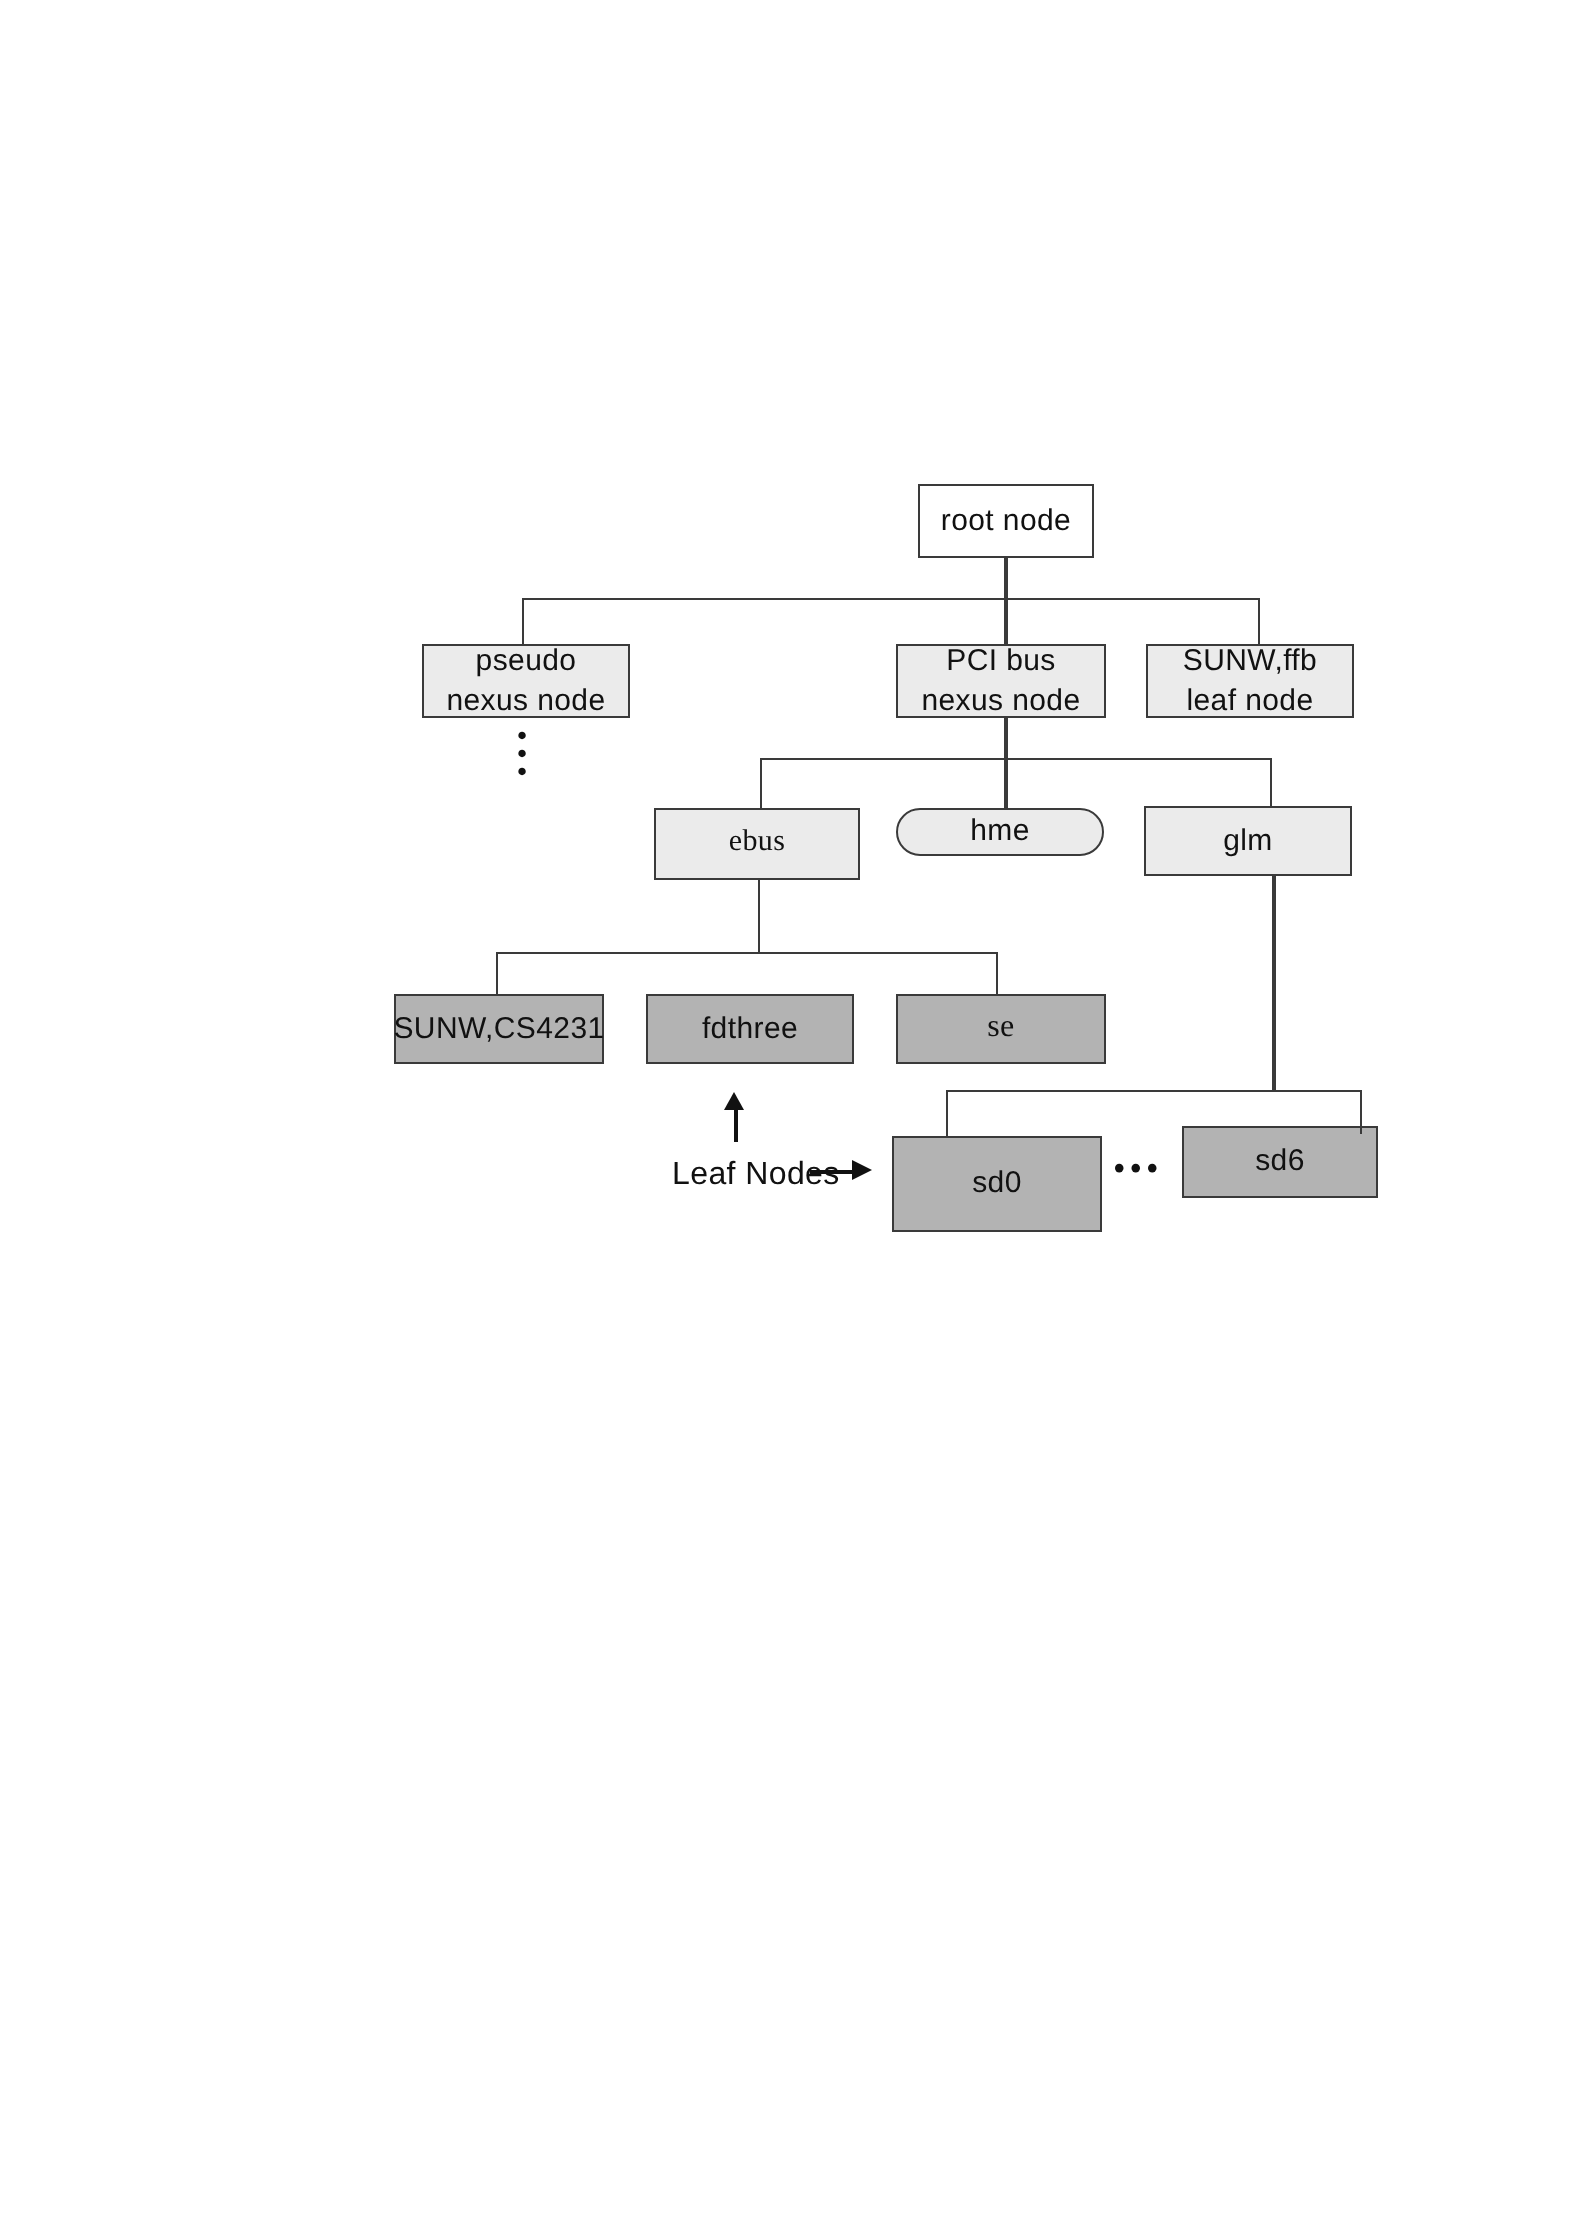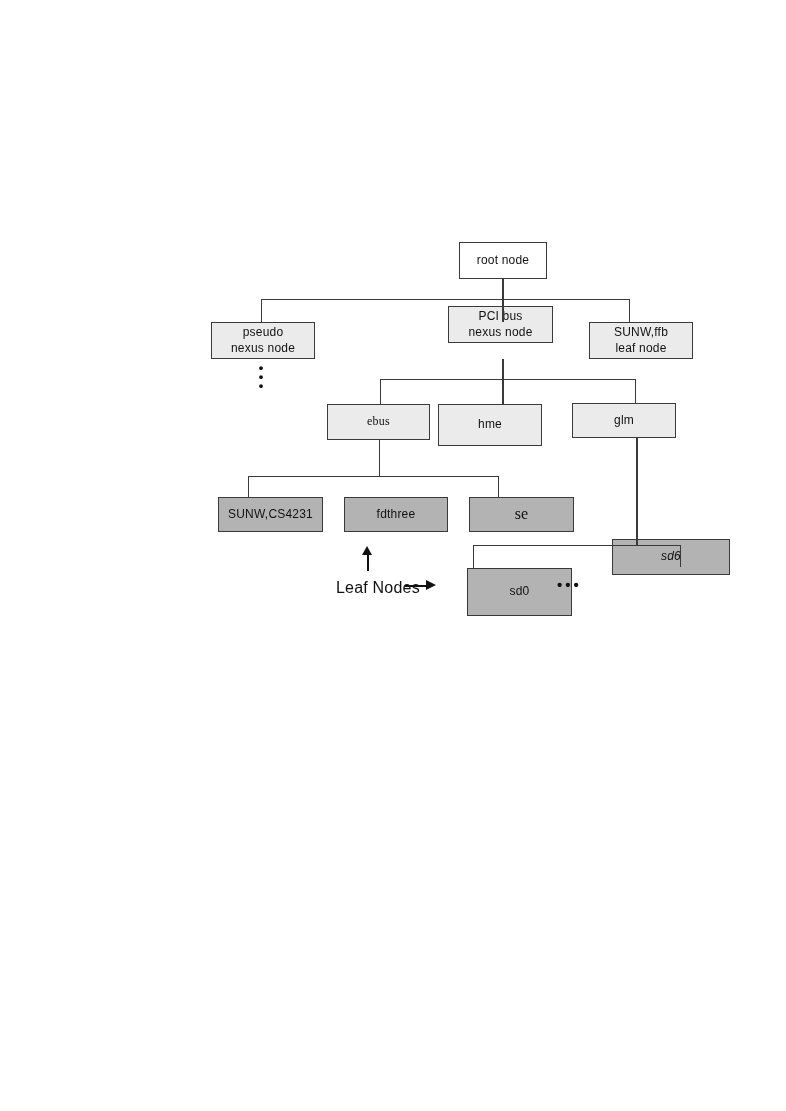--- a/index.html
+++ b/index.html
@@ -14,28 +14,28 @@
   .canvas { position: absolute; inset: 0; }
 
   .node {
     position: absolute;
     box-sizing: border-box;
     border: 1.5px solid var(--border, #3a3a3a);
     display: flex;
     align-items: center;
     justify-content: center;
     text-align: center;
-    font-size: 12px;
+    font-size: 15px;
     line-height: 1.28;
     white-space: pre-line;
     letter-spacing: 0.2px;
   }
   .fill-white { background: var(--rootfill, #ffffff); }
   .fill-light { background: var(--light, #ebebeb); }
-  .fill-dark  { background: var(--dark,  #b3b3b3); margin-left: 21px; }
+  .fill-dark  { background: var(--dark,  #b3b3b3); }
   .serif-label { font-family: "Liberation Serif", serif; font-size: 16px; }
 
   .hline, .vline { position: absolute; background: var(--line, #3a3a3a); }
   .hline { height: 1.5px; }
   .vline { width: 1.5px; }
 
   .v-ellipsis {
     position: absolute;
     white-space: pre-line;
     font-size: 13px;
@@ -81,35 +81,35 @@
   
   <div class="node fill-white" style="left:459px; top:242px; width:88px; height:37px;">
     <span>root node</span>
   </div>
 
   <div class="node fill-light" style="left:211px; top:322px; width:104px; height:37px;">
     <span>pseudo
 nexus node</span>
   </div>
 
-  <div class="node fill-light" style="left:448px; top:306px; width:105px; height:37px;">
+  <div class="node fill-light" style="left:448px; top:322px; width:105px; height:37px;">
     <span>PCI bus
 nexus node</span>
   </div>
 
-  <div class="node fill-light" style="left:573px; top:322px; width:104px; height:37px;margin-left:16px;">
+  <div class="node fill-light" style="left:573px; top:322px; width:104px; height:37px;">
     <span>SUNW,ffb
 leaf node</span>
   </div>
 
   <div class="node fill-light" style="left:327px; top:404px; width:103px; height:36px;font-family:Liberation Serif, serif;">
     <span>ebus</span>
   </div>
 
-  <div class="node fill-light" style="left:438px; top:404px; width:104px; height:42px;">
+  <div class="node fill-light" style="left:448px; top:404px; width:104px; height:24px;border-radius:16px;">
     <span>hme</span>
   </div>
 
   <div class="node fill-light" style="left:572px; top:403px; width:104px; height:35px;">
     <span>glm</span>
   </div>
 
   <div class="node fill-dark" style="left:197px; top:497px; width:105px; height:35px;">
     <span>SUNW,CS4231</span>
   </div>
@@ -119,21 +119,21 @@
   </div>
 
   <div class="node fill-dark serif-label" style="left:448px; top:497px; width:105px; height:35px;">
     <span>se</span>
   </div>
 
   <div class="node fill-dark" style="left:446px; top:568px; width:105px; height:48px;">
     <span>sd0</span>
   </div>
 
-  <div class="node fill-dark" style="left:591px; top:539px; width:118px; height:36px;font-style:italic;">
+  <div class="node fill-dark" style="left:591px; top:563px; width:98px; height:36px;">
     <span>sd6</span>
   </div>
 
   
   <div class="vline" style="left:502px; top:279px; height:20px;"></div>
   <div class="hline" style="left:261px; top:298.5px; width:369px;"></div>
   <div class="vline" style="left:260.5px; top:299px; height:23px;"></div>
   <div class="vline" style="left:502px; top:299px; height:23px;"></div>
   <div class="vline" style="left:628.5px; top:299px; height:23px;"></div>
 

